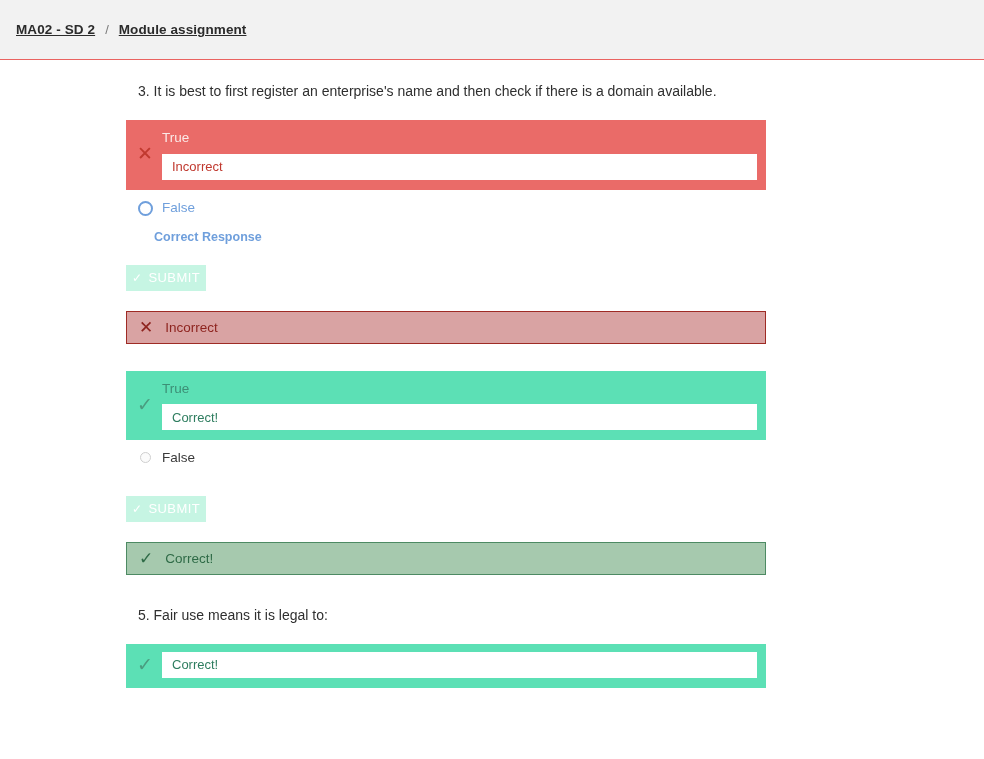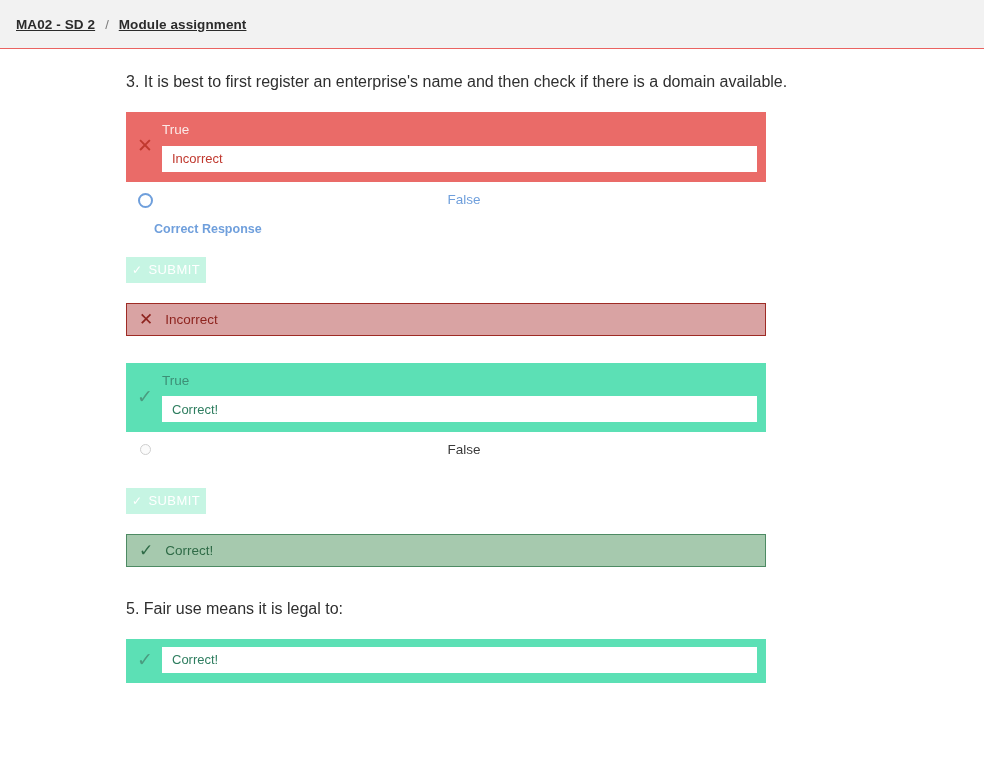--- a/index.html
+++ b/index.html
@@ -13,21 +13,21 @@
     overflow: hidden;
     background: #ffffff;
     font-family: "Liberation Sans", sans-serif;
     font-size: 14px;
     color: #333333;
     -webkit-font-smoothing: antialiased;
   }
 
   
   .header {
-    height: 49px;
+    height: 60px;
     background: #f2f2f2;
     border-bottom: 1px solid #ea6361;
     display: flex;
     align-items: center;
     padding: 0 0 0 16px;
     box-sizing: border-box;
   }
   .crumb {
     font-size: 13.5px;
     font-weight: bold;
@@ -48,24 +48,24 @@
     padding: 0;
   }
   .quiz {
     padding-left: 126px;
     padding-top: 12px;
   }
 
   .q-block { margin-bottom: 0; }
 
   .q-text {
-    font-size: 16px;
+    font-size: 14px;
     color: #2f2f2f;
     line-height: 1.5;
-    margin: 0 0 18px 0;
+    margin: 0 0 18px 12px;
     padding-top: 9px;
   }
 
   
   .opt {
     display: flex;
     align-items: flex-start;
     width: 640px;
     box-sizing: border-box;
   }
@@ -73,21 +73,20 @@
   
   .opt.selected {
     padding: 8px 0 10px 0;
   }
   .opt.selected.wrong  { background: #ea6b68; }
   .opt.selected.right  { background: #5ce0b5; }
 
   .opt.plain {
     background: transparent;
     padding: 8px 0 10px 0;
-    text-align: center;
   }
 
   .mark {
     width: 36px;
     min-width: 36px;
     display: flex;
     align-items: center;
     justify-content: center;
     align-self: center;
     padding-left: 2px;

